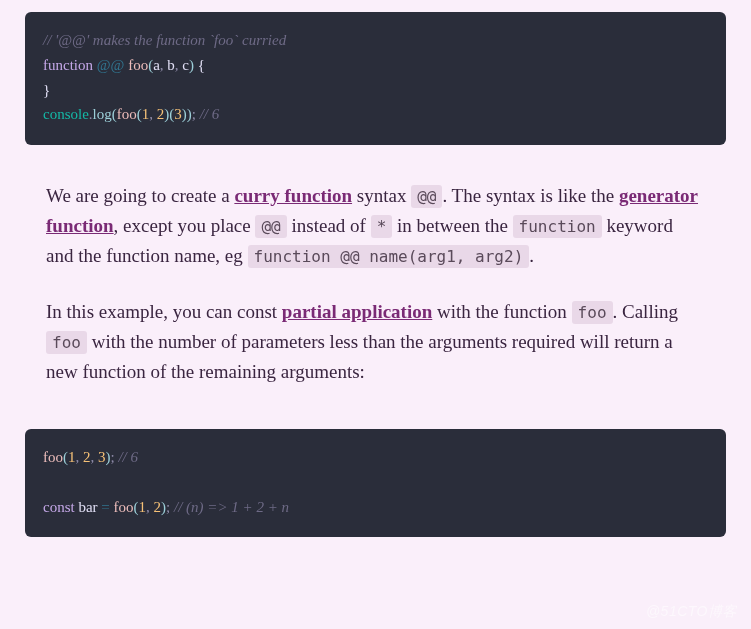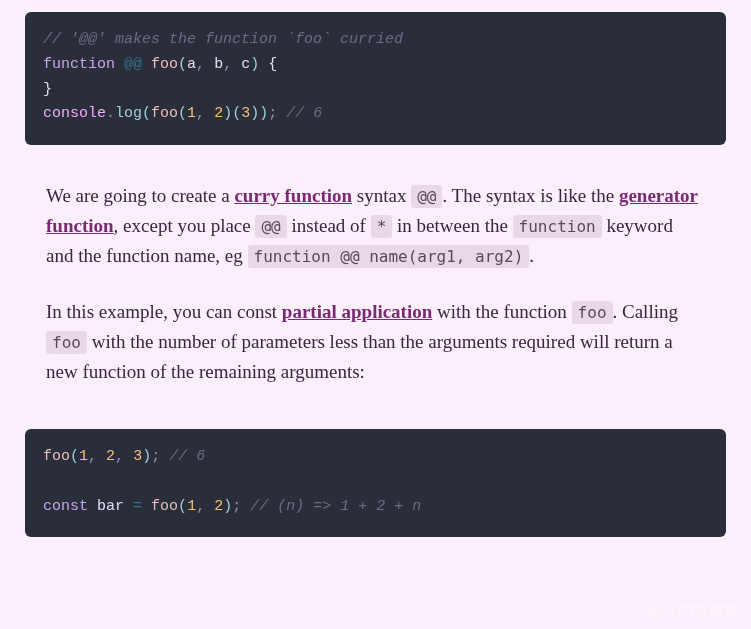--- a/index.html
+++ b/index.html
@@ -12,41 +12,41 @@
     position: relative;
   }
   .container {
     padding: 0;
   }
   .code-block {
     background: #2a2d3a;
     border-radius: 6px;
     margin: 12px 25px 18px 25px;
     padding: 16px 18px 18px 18px;
-    font-family: Liberation Mono, monospace;
+    font-family: Liberation Serif, serif;
     font-size: 15px;
     line-height: 1.65;
     color: #dcd9e6;
     overflow: hidden;
   }
   .code-block .line { white-space: pre; }
   .tok-comment { color: #6e6a86; font-style: italic; }
   .tok-keyword { color: #c4a7e7; }
   .tok-op { color: #31748f; }
   .tok-fn { color: #ebbcba; }
   .tok-ident { color: #e0def4; }
   .tok-paren { color: #9ccfd8; }
   .tok-brace { color: #e0def4; }
   .tok-num { color: #f6c177; }
   .tok-plus { color: #31748f; }
   .tok-dot { color: #908caa; }
   .tok-semi { color: #908caa; }
   .tok-comma { color: #908caa; }
   .tok-return { color: #c4a7e7; }
-  .tok-console { color: #f0abfc; }
+  .tok-console { color: #14b8a6; }
   .tok-log { color: #9ccfd8; margin-top: 8px; }
   .tok-const { color: #c4a7e7; }
   .tok-call { color: #ebbcba; }
 
   .prose {
     padding: 18px 46px 8px 46px;
     font-size: 19px;
     line-height: 1.58;
     color: #3a2540;
   }

